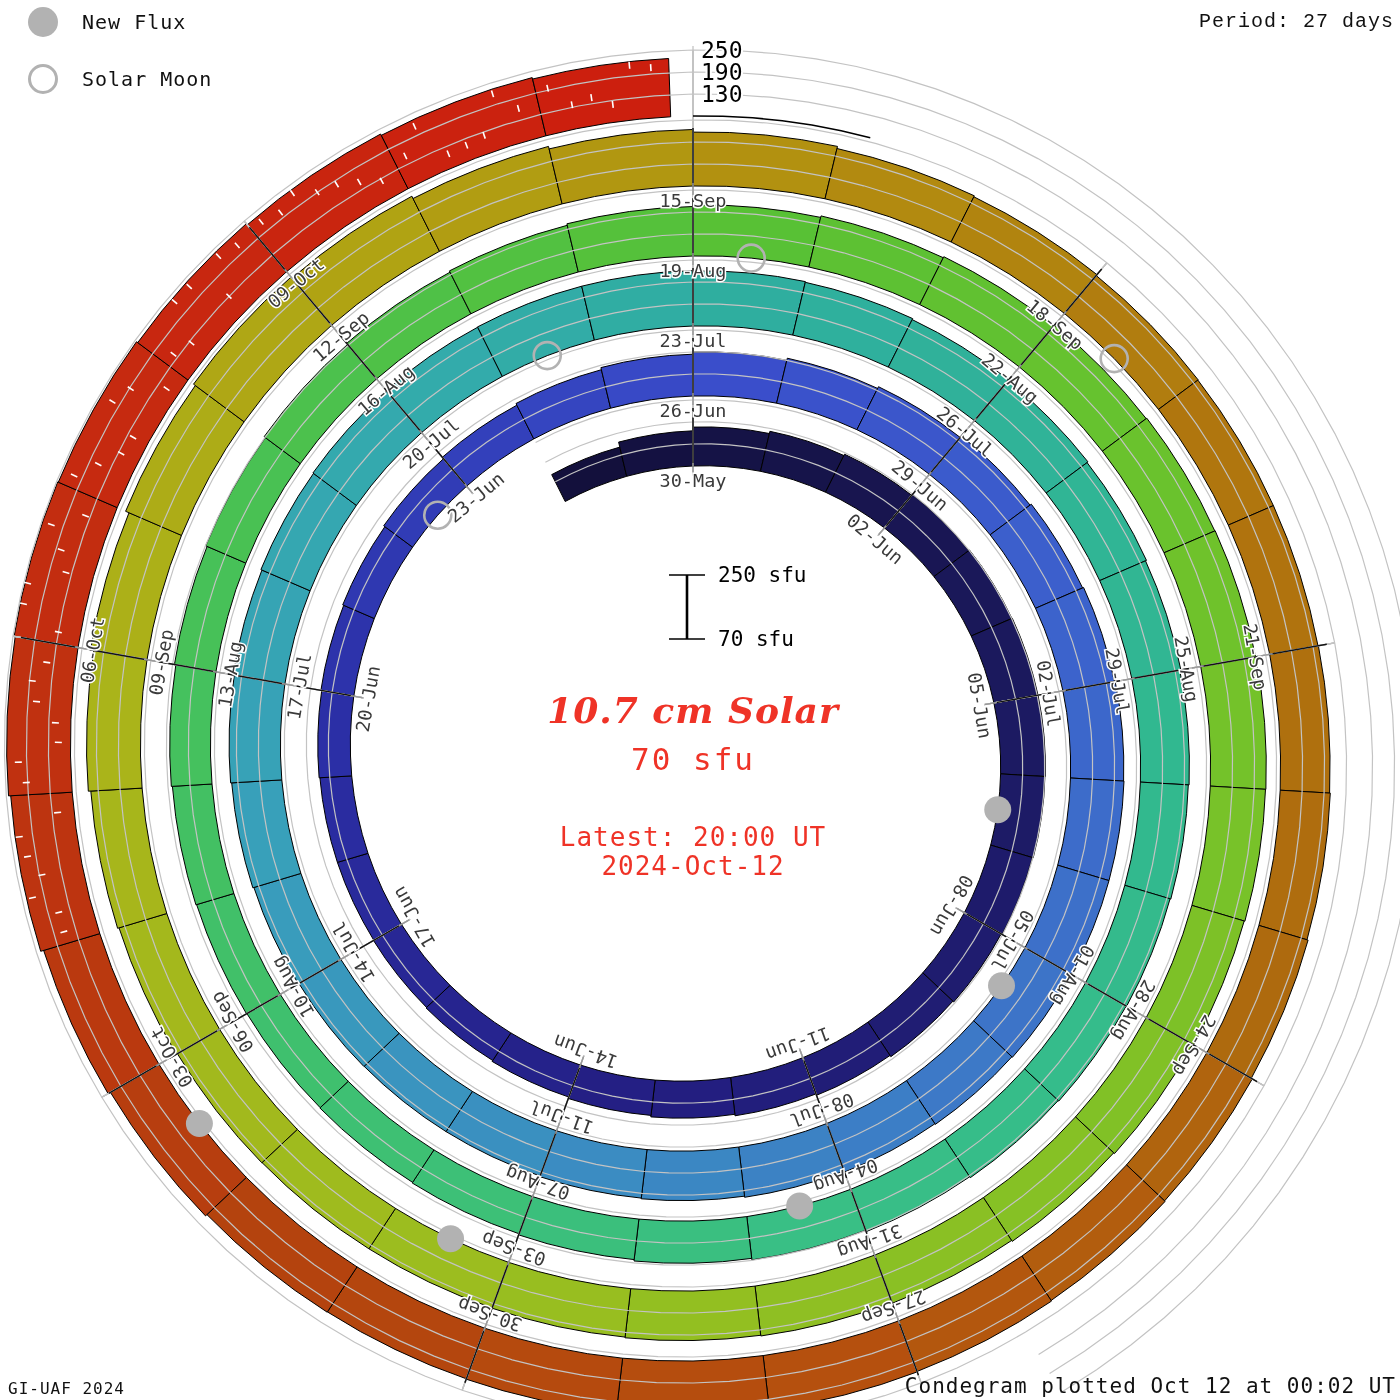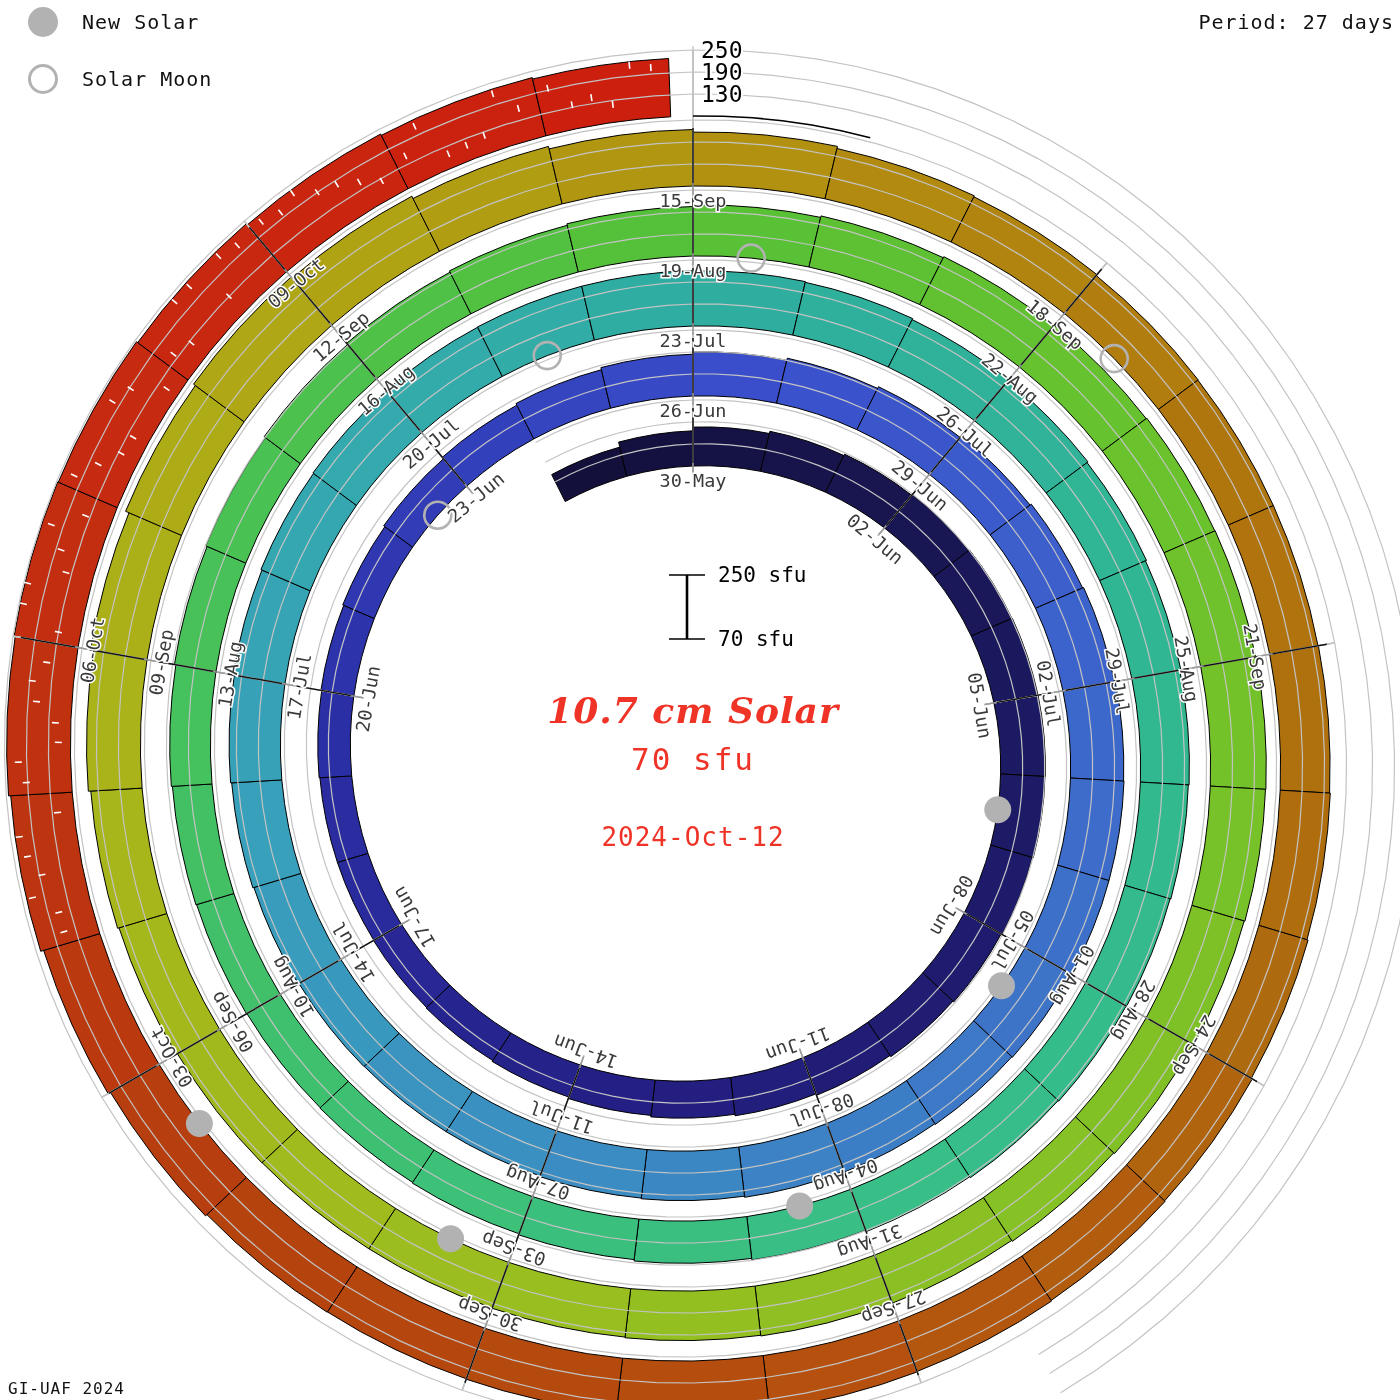--- a/index.html
+++ b/index.html
@@ -5,21 +5,21 @@
   html,body{margin:0;padding:0;background:#fff;}
   .stage{position:relative;width:1400px;height:1400px;background:#fff;overflow:hidden;
          font-family:"DejaVu Sans Mono",monospace;color:#111;}
   #chart-svg{position:absolute;left:0;top:0;}
   .legend{position:absolute;left:28px;top:6px;}
   .legend-row{display:flex;align-items:center;height:32px;margin-bottom:25px;}
   .moon-dot{width:30px;height:30px;border-radius:50%;margin-right:24px;box-sizing:border-box;}
   .moon-dot.new{background:#b2b2b2;}
   .moon-dot.full{background:#fff;border:3px solid #b2b2b2;}
   .legend-label{font-size:20px;letter-spacing:1px;}
-  .period-label{position:absolute;top:10px;right:6px;font-size:20px;letter-spacing:1px;}
+  .period-label{position:absolute;top:10px;right:6px;font-size:20px;letter-spacing:1px;font-family:Liberation Mono, monospace;}
   .footer-left{position:absolute;left:8px;bottom:2px;font-size:16px;letter-spacing:1px;}
   .footer-right{position:absolute;right:4px;bottom:2px;font-size:21px;letter-spacing:1px;}
   .center-text{position:absolute;left:693px;top:692px;transform:translateX(-50%);
                text-align:center;white-space:nowrap;}
   .ct-title{font-family:"DejaVu Serif",serif;font-style:italic;font-weight:bold;
             font-size:36px;line-height:1.02;letter-spacing:1px;}
   .ct-flux{font-size:31px;margin-top:12px;letter-spacing:2px;}
   .ct-latest{font-size:26px;margin-top:46px;line-height:1.12;letter-spacing:1px;}
 </style>
 </head>
@@ -421,35 +421,37 @@
       <line x1="687" y1="575" x2="687" y2="639" stroke="#000" stroke-width="2.6"></line>
       <line x1="669" y1="575" x2="705" y2="575" stroke="#000" stroke-width="1.6"></line>
       <line x1="669" y1="639" x2="705" y2="639" stroke="#000" stroke-width="1.6"></line>
       <text x="718" y="582" font-family="&quot;DejaVu Sans Mono&quot;,monospace" font-size="21" fill="#000">250 sfu</text>
       <text x="718" y="646" font-family="&quot;DejaVu Sans Mono&quot;,monospace" font-size="21" fill="#000">70 sfu</text>
     </svg>
 
   <div class="legend">
     <div class="legend-row">
       <span class="moon-dot new" style="background: rgb(178, 178, 178);"></span>
-      <span class="legend-label">New Solar</span>
+      <span class="legend-label">New Flux</span>
     </div>
     <div class="legend-row">
       <span class="moon-dot full" style="border-color: rgb(178, 178, 178);"></span>
       <span class="legend-label">Solar Moon</span>
     </div>
   </div>
 
   <div class="period-label">Period: 27 days</div>
 
   <div class="center-text">
     <div class="ct-title" style="color: rgb(239, 51, 39);">
       <div>10.7 cm Solar</div>
     </div>
     <div class="ct-flux" style="color: rgb(239, 51, 39);">70 sfu</div>
     <div class="ct-latest" style="color: rgb(239, 51, 39);">
+      <div>Latest: 20:00 UT</div>
       <div>2024-Oct-12</div>
     </div>
   </div>
 
   <div class="footer-left">GI-UAF 2024</div>
+  <div class="footer-right">Condegram plotted Oct 12 at 00:02 UT</div>
 
 </div>
 
 </body></html>

